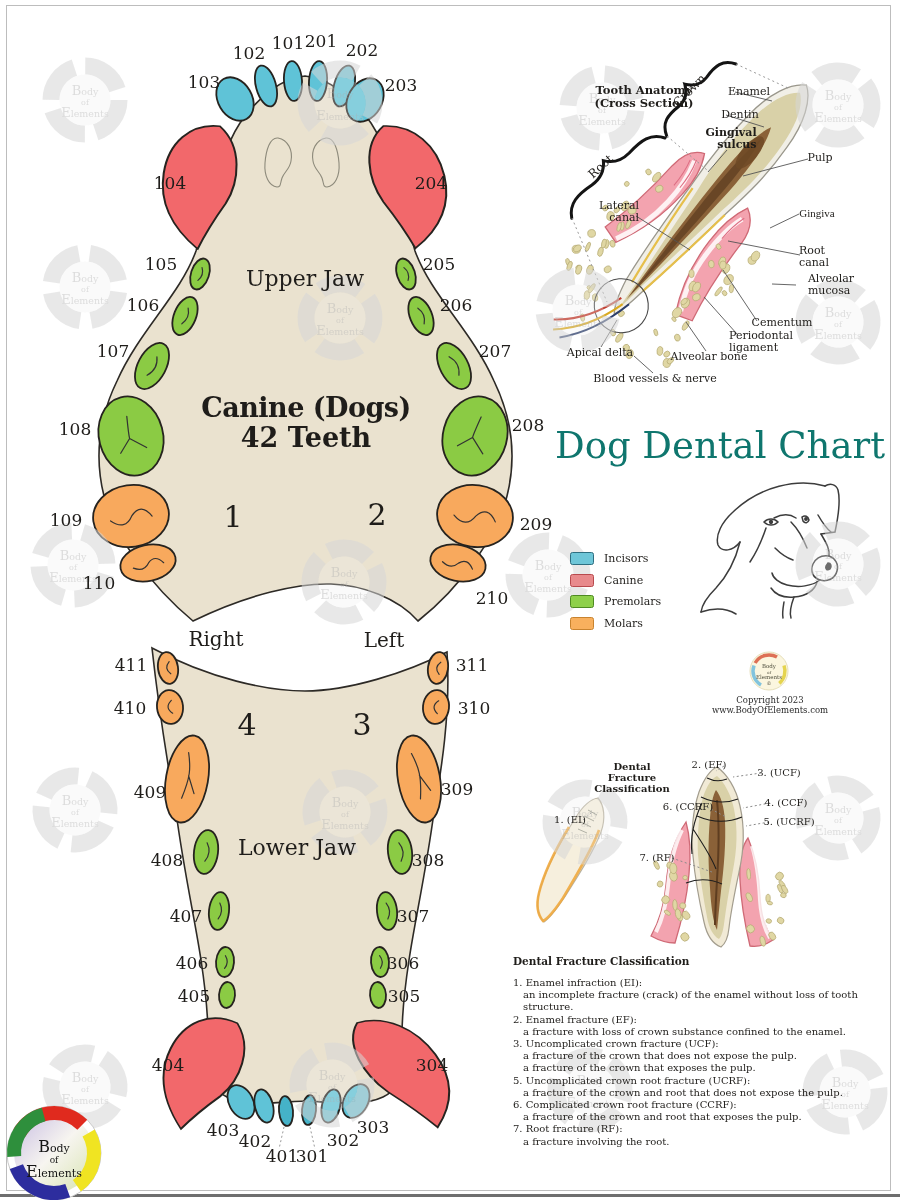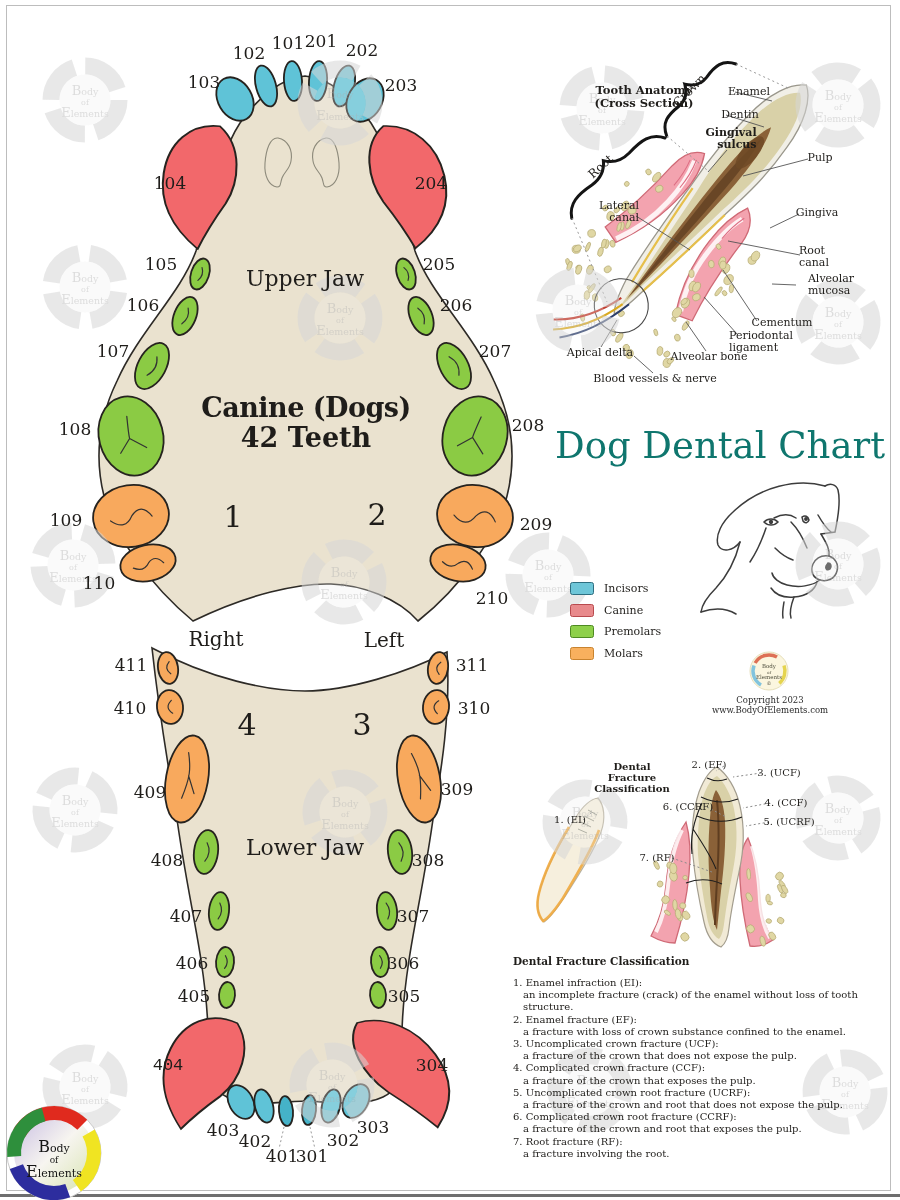--- a/index.html
+++ b/index.html
@@ -16,21 +16,21 @@
        text-align:center;line-height:1.12;color:#1f1d1a;}
   .tooth-num{font-size:17px;}
   .callout{font-size:11px;}
   .frac-lbl{font-size:10px;}
   .big-num{font-size:30px;}
   .jaw-word{font-size:22px;}
   .side-word{font-size:20px;}
   .bold{font-weight:bold;}
   #main-title{position:absolute;left:540px;top:424px;width:360px;text-align:center;
               font-size:37px;color:#0f766e;}
-  #legend{position:absolute;left:570px;top:582px;text-align:center;}
+  #legend{position:absolute;left:570px;top:552px;text-align:center;}
   .legend-row{display:flex;align-items:center;margin-bottom:8.5px;}
   .legend-swatch{width:22px;height:11px;border-radius:2.5px;border:1.5px solid #000;margin-right:10px;}
   .legend-label{font-size:11px;}
   #copyright{position:absolute;left:690px;top:696px;width:160px;text-align:center;
              font-size:8.5px;line-height:9.5px;color:#2a2a2a;}
   #fracture-block{position:absolute;left:513px;top:955px;width:380px;}
   #fracture-heading{font-size:10.5px;font-weight:bold;margin-bottom:10px;}
   .frac-line{font-size:10px;line-height:12.2px;}
   .frac-desc{padding-left:10px;}
   .border-rect{position:absolute;left:6px;top:5px;width:885px;height:1186px;
@@ -587,21 +587,21 @@
   <div class="layer" id="label-layer">
     <div class="lbl jaw-word" style="left:305px;top:279px">Upper Jaw</div>
     <div class="lbl bold" style="left:306px;top:408px;font-size:27px;letter-spacing:-0.5px">Canine (Dogs)</div>
     <div class="lbl bold" style="left:306px;top:438px;font-size:27px">42 Teeth</div>
     <div class="lbl big-num" style="left:233px;top:517px">1</div>
     <div class="lbl big-num" style="left:377px;top:515px">2</div>
     <div class="lbl side-word" style="left:216px;top:639px">Right</div>
     <div class="lbl side-word" style="left:384px;top:640px">Left</div>
     <div class="lbl big-num" style="left:247px;top:725px">4</div>
     <div class="lbl big-num" style="left:362px;top:725px">3</div>
-    <div class="lbl jaw-word" style="left:305px;top:848px">Lower Jaw</div>
+    <div class="lbl jaw-word" style="left:297px;top:848px">Lower Jaw</div>
 
     <div id="main-title">Dog Dental Chart</div>
 
     <div id="legend">
         <div class="legend-row">
           <div class="legend-swatch" style="background: rgb(110, 198, 216); border-color: rgb(46, 110, 128);"></div>
           <div class="legend-label">Incisors</div>
         </div>
         <div class="legend-row">
           <div class="legend-swatch" style="background: rgb(232, 138, 140); border-color: rgb(184, 74, 78);"></div>
@@ -624,21 +624,20 @@
 
     <div id="fracture-block">
       <div id="fracture-heading">Dental Fracture Classification</div>
       <div id="fracture-list">
           <div class="frac-line">1. Enamel infraction (EI):</div>
           <div class="frac-line frac-desc">an incomplete fracture (crack) of the enamel without loss of tooth structure.</div>
           <div class="frac-line">2. Enamel fracture (EF):</div>
           <div class="frac-line frac-desc">a fracture with loss of crown substance confined to the enamel.</div>
           <div class="frac-line">3. Uncomplicated crown fracture (UCF):</div>
           <div class="frac-line frac-desc">a fracture of the crown that does not expose the pulp.</div>
-          <div class="frac-line">4. Complicated crown fracture (CCF):</div>
           <div class="frac-line frac-desc">a fracture of the crown that exposes the pulp.</div>
           <div class="frac-line">5. Uncomplicated crown root fracture (UCRF):</div>
           <div class="frac-line frac-desc">a fracture of the crown and root that does not expose the pulp.</div>
           <div class="frac-line">6. Complicated crown root fracture (CCRF):</div>
           <div class="frac-line frac-desc">a fracture of the crown and root that exposes the pulp.</div>
           <div class="frac-line">7. Root fracture (RF):</div>
           <div class="frac-line frac-desc">a fracture involving the root.</div>
         </div>
     </div>
   <div class="lbl tooth-num" style="left: 288px; top: 44px;">101</div>
@@ -668,40 +667,40 @@
       <div class="lbl tooth-num" style="left: 150px; top: 793px;">409</div>
       <div class="lbl tooth-num" style="left: 457px; top: 790px;">309</div>
       <div class="lbl tooth-num" style="left: 167px; top: 861px;">408</div>
       <div class="lbl tooth-num" style="left: 428px; top: 861px;">308</div>
       <div class="lbl tooth-num" style="left: 186px; top: 917px;">407</div>
       <div class="lbl tooth-num" style="left: 413px; top: 917px;">307</div>
       <div class="lbl tooth-num" style="left: 192px; top: 964px;">406</div>
       <div class="lbl tooth-num" style="left: 403px; top: 964px;">306</div>
       <div class="lbl tooth-num" style="left: 194px; top: 997px;">405</div>
       <div class="lbl tooth-num" style="left: 404px; top: 997px;">305</div>
-      <div class="lbl tooth-num" style="left: 168px; top: 1066px; font-family: Liberation Mono, monospace;">404</div>
+      <div class="lbl tooth-num" style="left: 168px; top: 1066px;">404</div>
       <div class="lbl tooth-num" style="left: 432px; top: 1066px;">304</div>
       <div class="lbl tooth-num" style="left: 223px; top: 1131px;">403</div>
       <div class="lbl tooth-num" style="left: 373px; top: 1128px;">303</div>
       <div class="lbl tooth-num" style="left: 255px; top: 1142px;">402</div>
       <div class="lbl tooth-num" style="left: 343px; top: 1141px;">302</div>
       <div class="lbl tooth-num" style="left: 282px; top: 1157px;">401</div>
       <div class="lbl tooth-num" style="left: 312px; top: 1157px;">301</div>
       <div class="lbl callout bold" style="left: 644px; top: 97px; font-size: 11.5px;">Tooth Anatomy
 (Cross Section)</div>
       <div class="lbl callout" style="left: 690px; top: 91px; font-size: 12px; transform: translate(-50%, -50%) rotate(-45deg);">Crown</div>
       <div class="lbl callout" style="left: 601px; top: 167px; font-size: 12px; transform: translate(-50%, -50%) rotate(-42deg);">Root</div>
       <div class="lbl callout" style="left: 749px; top: 92px;">Enamel</div>
       <div class="lbl callout" style="left: 740px; top: 115px;">Dentin</div>
       <div class="lbl callout" style="left: 731px; top: 139px; text-align: right; font-weight: bold;">Gingival
 sulcus</div>
       <div class="lbl callout" style="left: 820px; top: 158px;">Pulp</div>
       <div class="lbl callout" style="left: 619px; top: 212px; text-align: right;">Lateral
 canal</div>
-      <div class="lbl callout" style="left: 817px; top: 213px;">Gingiva</div>
+      <div class="lbl callout" style="left: 817px; top: 213px; font-family: Liberation Serif, serif;">Gingiva</div>
       <div class="lbl callout" style="left: 814px; top: 257px; text-align: left;">Root
 canal</div>
       <div class="lbl callout" style="left: 816px; top: 285px; text-align: left; margin-left: 15px;">Alveolar
 mucosa</div>
       <div class="lbl callout" style="left: 782px; top: 323px;">Cementum</div>
       <div class="lbl callout" style="left: 761px; top: 342px; text-align: left;">Periodontal
 ligament</div>
       <div class="lbl callout" style="left: 600px; top: 353px;">Apical delta</div>
       <div class="lbl callout" style="left: 709px; top: 357px;">Alveolar bone</div>
       <div class="lbl callout" style="left: 655px; top: 379px;">Blood vessels &amp; nerve</div>

